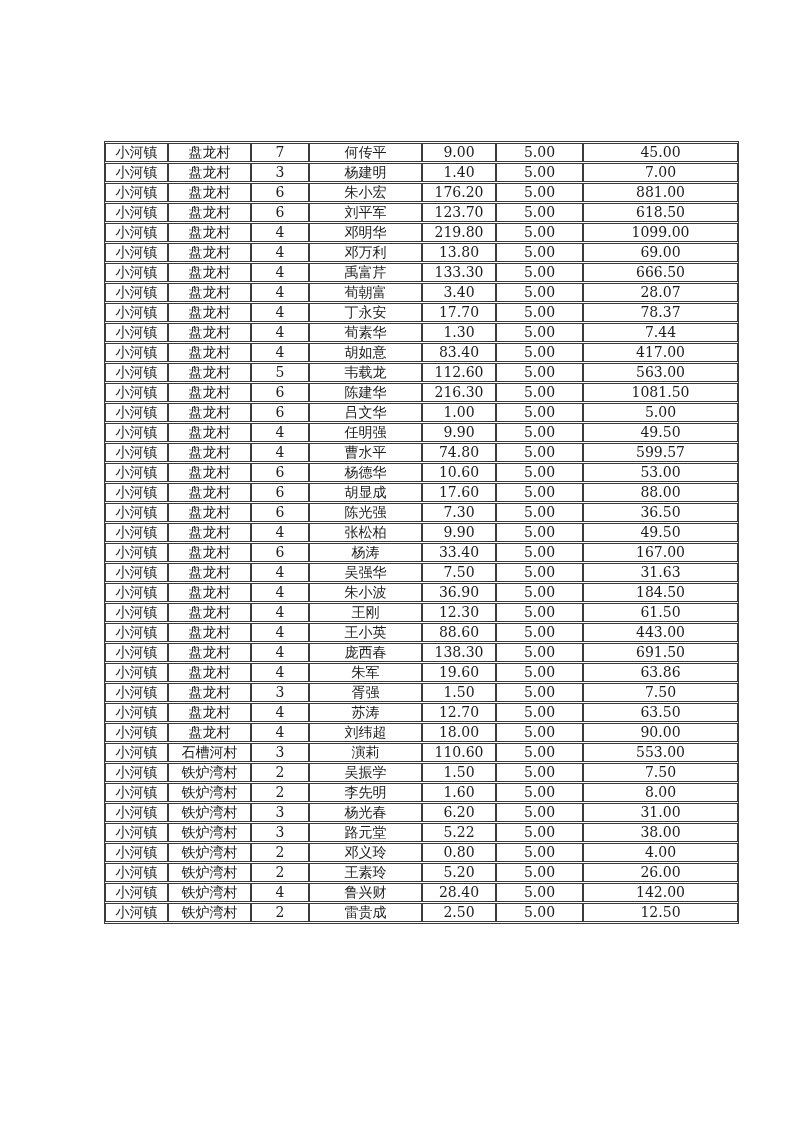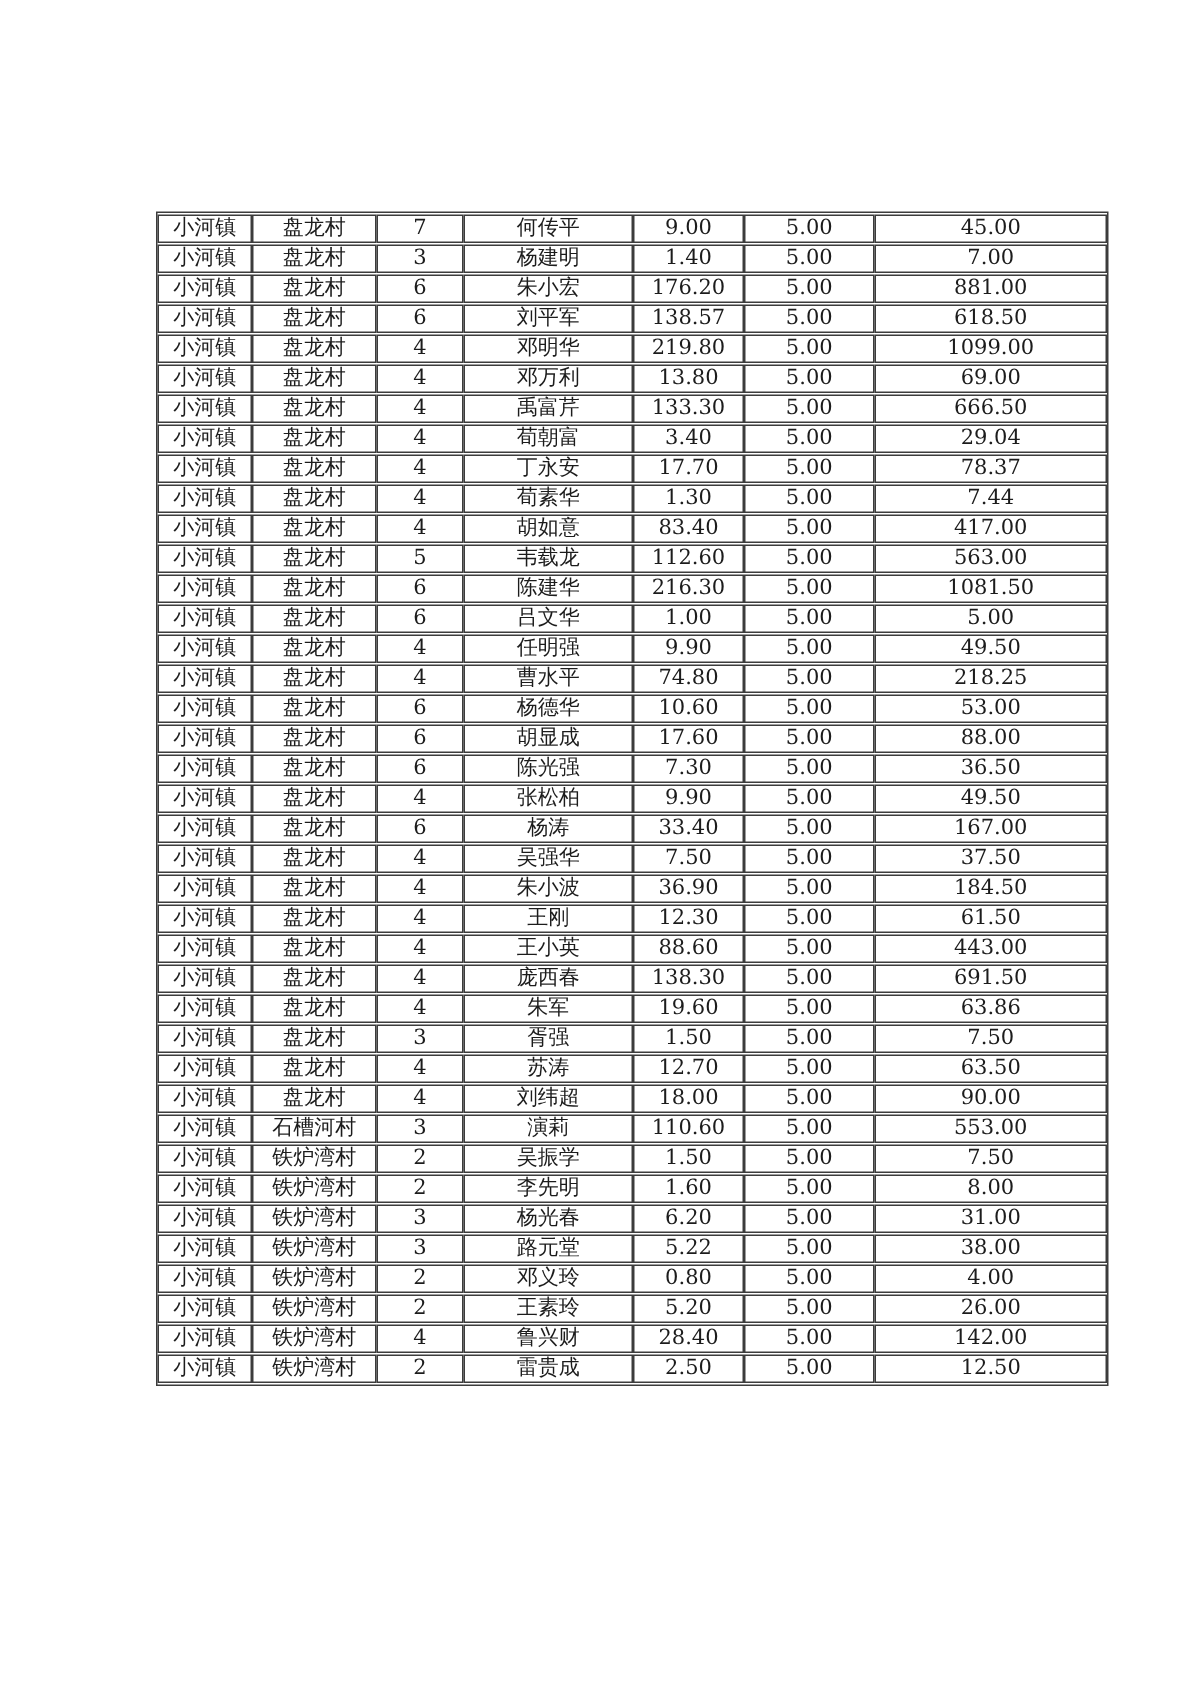--- a/index.html
+++ b/index.html
@@ -87,21 +87,21 @@
           <td>朱小宏</td>
           <td>176.20</td>
           <td>5.00</td>
           <td>881.00</td>
         </tr>
         <tr>
           <td>小河镇</td>
           <td>盘龙村</td>
           <td>6</td>
           <td>刘平军</td>
-          <td>138.57</td>
+          <td>123.70</td>
           <td>5.00</td>
           <td>618.50</td>
         </tr>
         <tr>
           <td>小河镇</td>
           <td>盘龙村</td>
           <td>4</td>
           <td>邓明华</td>
           <td>219.80</td>
           <td>5.00</td>
@@ -125,21 +125,21 @@
           <td>5.00</td>
           <td>666.50</td>
         </tr>
         <tr>
           <td>小河镇</td>
           <td>盘龙村</td>
           <td>4</td>
           <td>荀朝富</td>
           <td>3.40</td>
           <td>5.00</td>
-          <td>29.04</td>
+          <td>28.07</td>
         </tr>
         <tr>
           <td>小河镇</td>
           <td>盘龙村</td>
           <td>4</td>
           <td>丁永安</td>
           <td>17.70</td>
           <td>5.00</td>
           <td>78.37</td>
         </tr>
@@ -197,21 +197,21 @@
           <td>5.00</td>
           <td>49.50</td>
         </tr>
         <tr>
           <td>小河镇</td>
           <td>盘龙村</td>
           <td>4</td>
           <td>曹水平</td>
           <td>74.80</td>
           <td>5.00</td>
-          <td>218.25</td>
+          <td>599.57</td>
         </tr>
         <tr>
           <td>小河镇</td>
           <td>盘龙村</td>
           <td>6</td>
           <td>杨德华</td>
           <td>10.60</td>
           <td>5.00</td>
           <td>53.00</td>
         </tr>
@@ -251,21 +251,21 @@
           <td>5.00</td>
           <td>167.00</td>
         </tr>
         <tr>
           <td>小河镇</td>
           <td>盘龙村</td>
           <td>4</td>
           <td>吴强华</td>
           <td>7.50</td>
           <td>5.00</td>
-          <td>37.50</td>
+          <td>31.63</td>
         </tr>
         <tr>
           <td>小河镇</td>
           <td>盘龙村</td>
           <td>4</td>
           <td>朱小波</td>
           <td>36.90</td>
           <td>5.00</td>
           <td>184.50</td>
         </tr>

